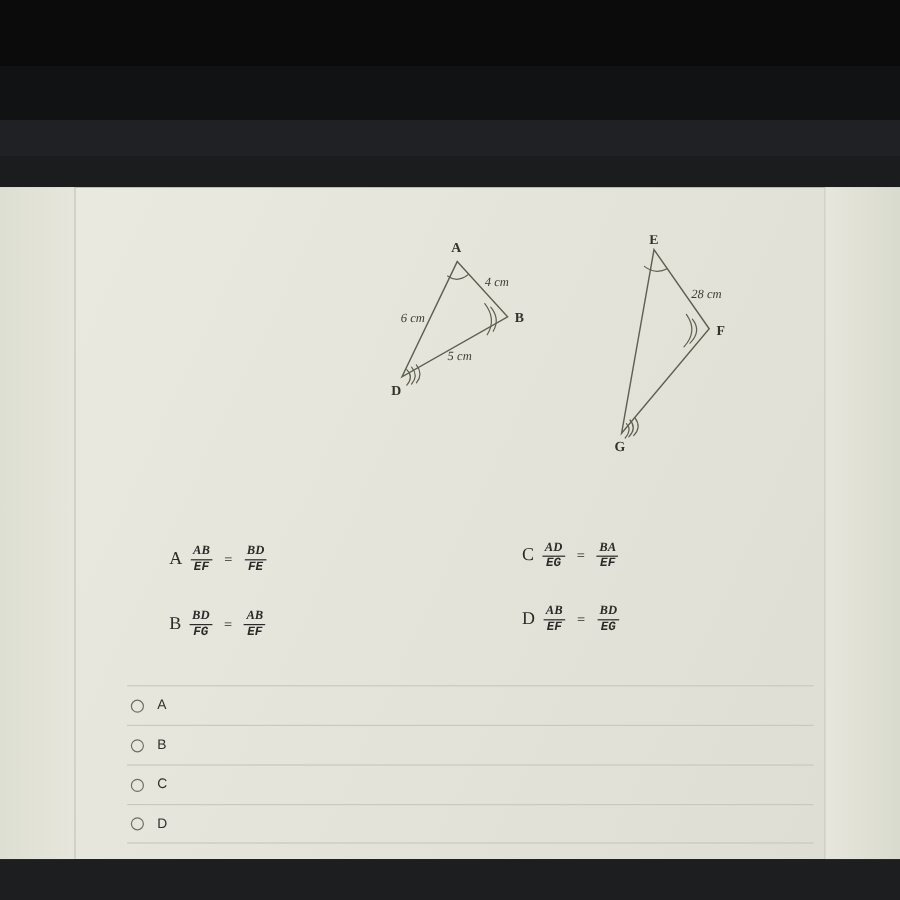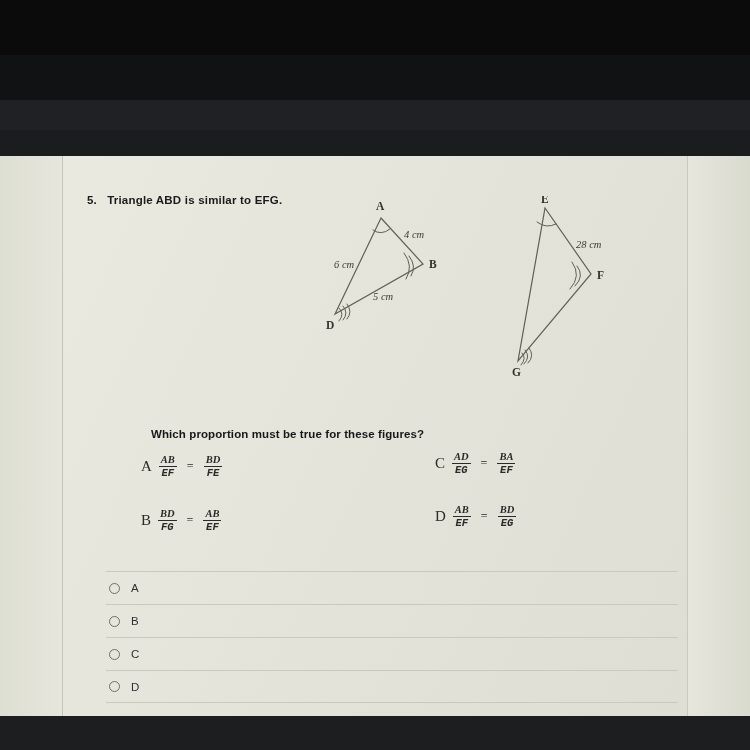--- a/index.html
+++ b/index.html
@@ -174,25 +174,20 @@
 </div>
 
 <div class="page">
   <div class="page-shade-left"></div>
   <div class="rule-v left"></div>
   <div class="rule-v right"></div>
   <div class="page-shade-right"></div>
 
   <div class="content">
 
-    <div class="q-title">
-      <span>5.</span>
-      &nbsp;
-      <span>Triangle ABD is similar to EFG.</span>
-    </div>
 
     <div class="figure">
       <svg width="340" height="200" viewBox="0 0 340 200">
         <g fill="none" stroke="#5d6152" stroke-width="1.2" stroke-linecap="round">
 
           <path d="M68 22 L110 68 L22 118 Z"></path>
 
           <path d="M60 34 Q68 40 77 33" stroke-width="1"></path>
 
           <path d="M96 60 Q104 70 98 80" stroke-width="1"></path>
@@ -223,21 +218,20 @@
         </g>
         <g fill="#3a3c33" font-family="Liberation Serif, serif" font-size="10.5" font-style="italic">
           <text x="91" y="42">4 cm</text>
           <text x="21" y="72">6 cm</text>
           <text x="60" y="104">5 cm</text>
           <text x="263" y="52">28 cm</text>
         </g>
       </svg>
     </div>
 
-    <div class="q-prompt">Which proportion must be true for these figures?</div>
 
     <div class="choice" style="left:78px;top:298px;">
       <span class="letter">A</span>
       <span class="frac">
         <span class="num">AB</span>
         <span class="bar"></span>
         <span class="den">EF</span>
       </span>
       <span class="eq">=</span>
       <span class="frac">

